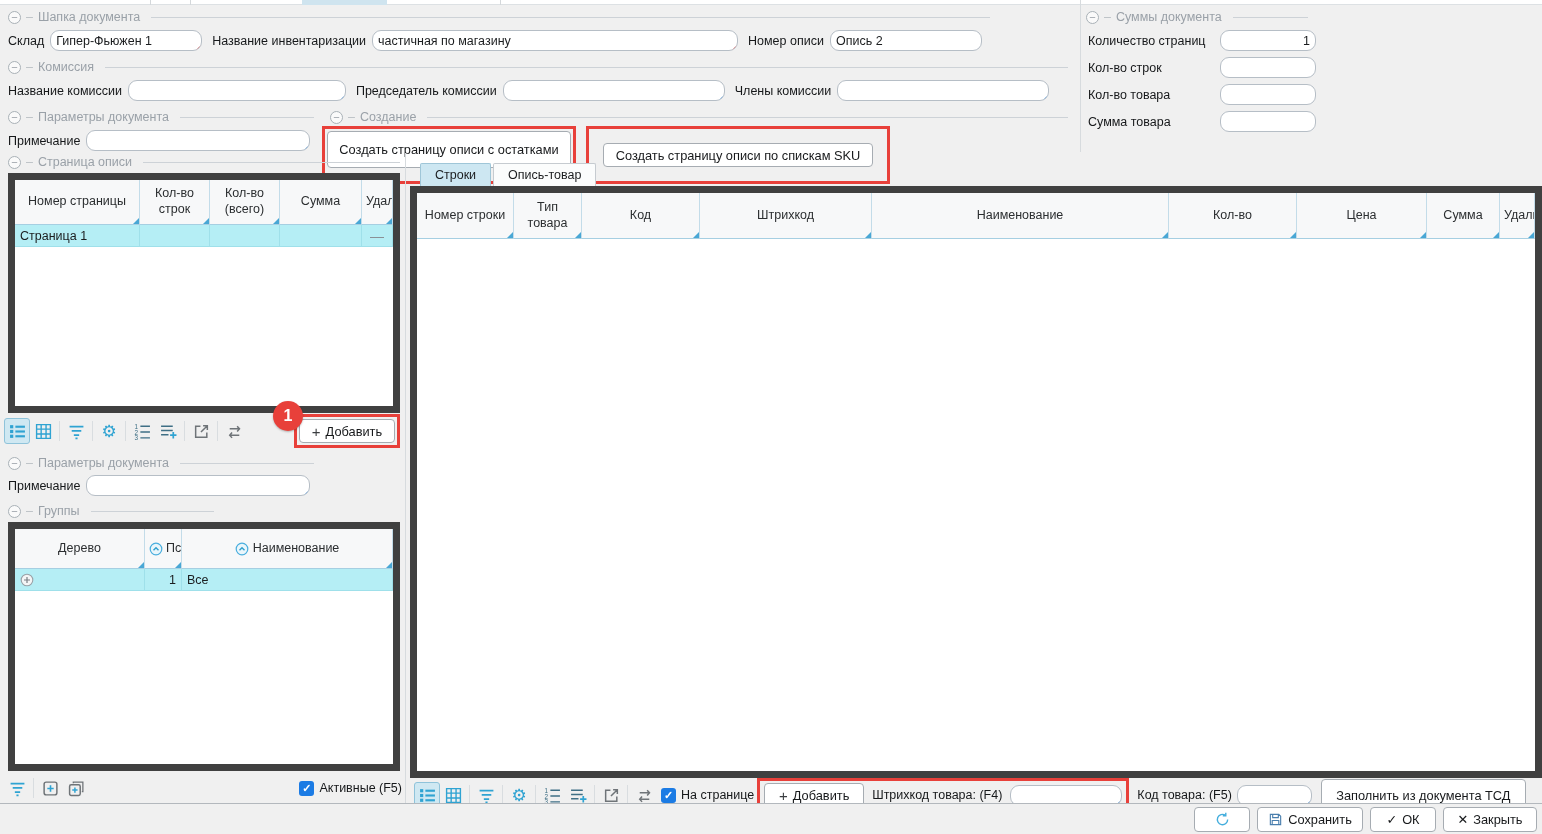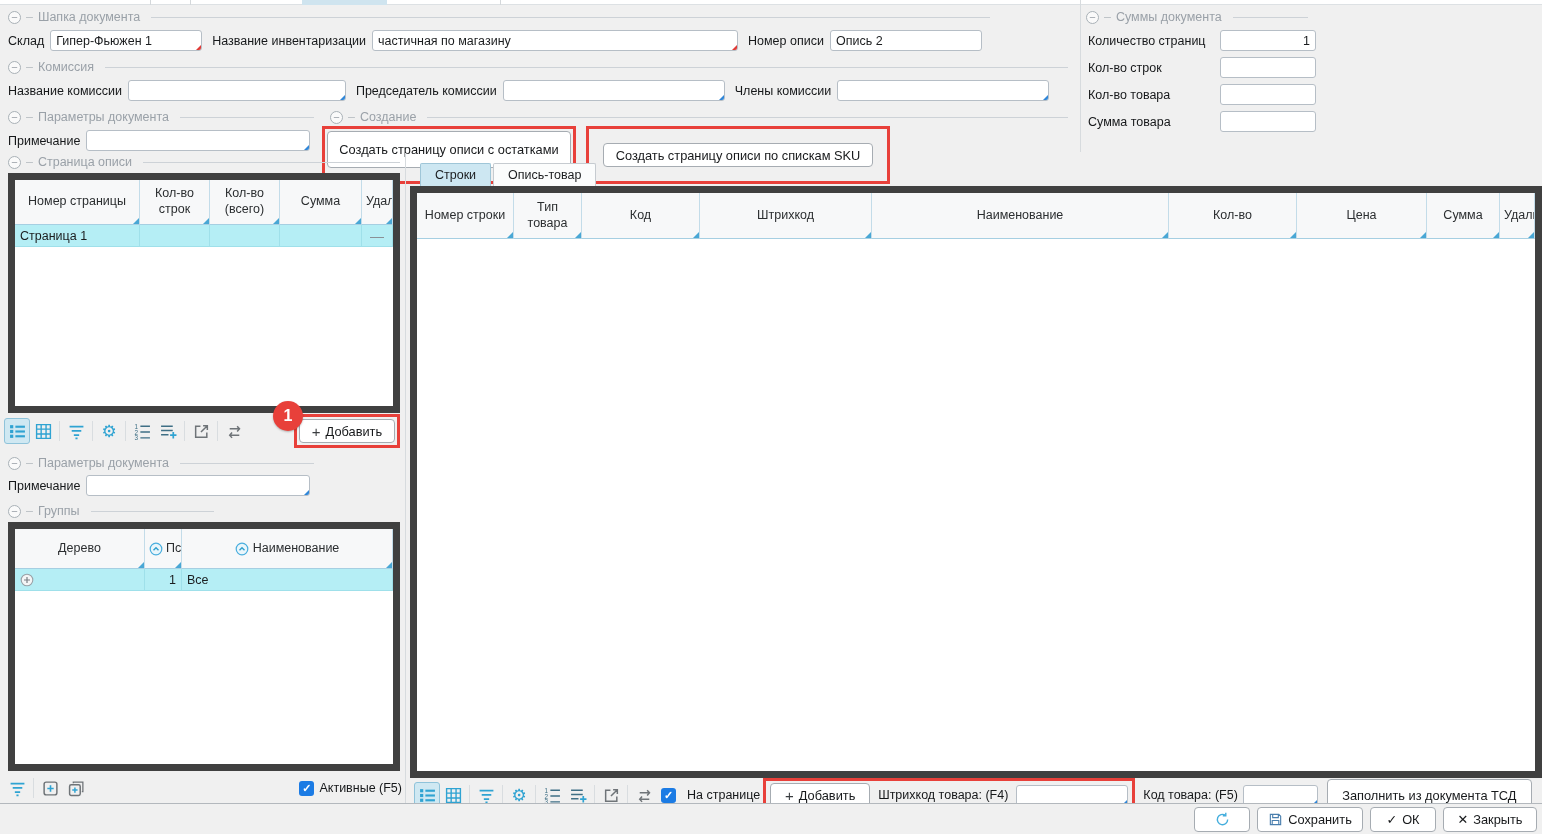--- a/index.html
+++ b/index.html
@@ -12,21 +12,21 @@
     color:#1b1d1f;
     overflow:hidden;
   }
   
   .gt { display:flex; align-items:center; gap:5px; color:#9aa1a8; font-size:12.5px; padding-left:8px; }
   .gt .rule { flex:1; height:1px; background:#cdd2d7; margin:0 8px 0 6px; }
   .ci { width:13px; height:13px; border:1px solid #a9b1b7; border-radius:50%; color:#9aa1a8;
         font-size:11px; line-height:10px; display:flex; align-items:center; justify-content:center; flex:none; background:#fafafa;}
   .sep { color:#b9bec3; }
   .lbl { white-space:nowrap; color:#16181a; }
-  .inp { background:#fff; border:1px solid #b6bec6; border-radius:3px; height:21px; position:relative;
+  .inp { background:#fff; border:1px solid #b6bec6; border-radius:9px; height:21px; position:relative;
          padding:0 5px; display:flex; align-items:center; font-size:12.5px; overflow:hidden; white-space:nowrap;}
   .inp.num { justify-content:flex-end; }
   .cr::after, .cb::after { content:""; position:absolute; right:-1px; bottom:-1px;
          border-left:7px solid transparent; border-bottom:7px solid #e03a36; }
   .cb::after { border-bottom-color:#2f86d8; }
   .btn { background:#fff; border:1px solid #a6acb2; border-radius:4px; display:flex; align-items:center;
          justify-content:center; gap:5px; font-size:12.8px; color:#17191b; cursor:default; white-space:nowrap;}
   .plus { font-size:15px; line-height:1; color:#3a3d40; }
   .redbox { border:3px solid #e8403a; }
   .chk { width:15px; height:15px; flex:none; background:#1b7be4; border-radius:3px; color:#fff; font-size:11px;
@@ -425,21 +425,21 @@
       </div>
     <div class="tsep"></div>
     <div class="tbtn">
         <svg class="ic" viewBox="0 0 16 16" fill="none" stroke="#6f7478" stroke-width="1.4">
           <path d="M3.5 5.5h9 M10.5 3l2.2 2.5-2.2 2.5 M12.5 11.5H4 M5.7 9l-2.2 2.5 2.2 2.5"></path>
         </svg>
       </div>
     <span class="chk" style="margin-left:4px">
         <span>✓</span>
       </span>
-    <span class="lbl" style="margin-left:11px">На странице</span>
+    <span class="lbl" style="margin-left:5px">На странице</span>
     <div class="redbox" style="display:flex; align-items:center; gap:8px; padding:2px 4px; margin-left:3px">
       <div class="btn" style="width:100px; height:24px">
         <span class="plus">+</span>
         <span>Добавить</span>
       </div>
       <span class="lbl">Штрихкод товара: (F4)</span>
       <div class="inp cb" style="width:112px"></div>
     </div>
     <span class="lbl" style="margin-left:8px">Код товара: (F5)</span>
     <div class="inp cb" style="width:75px; margin-left:5px"></div>

